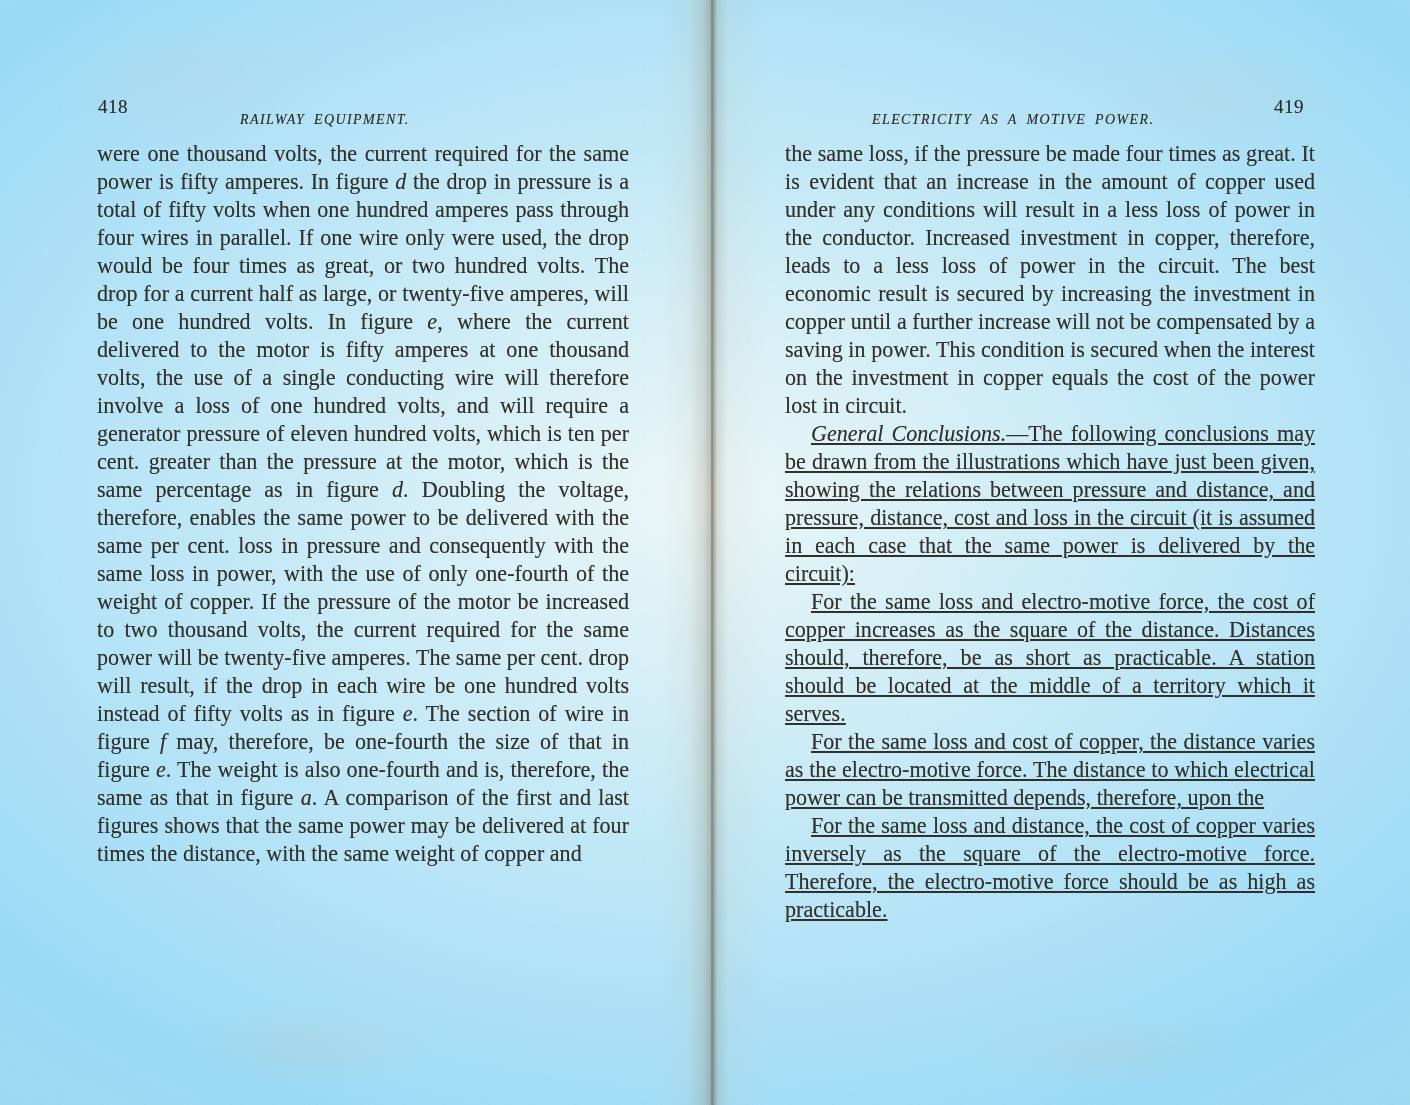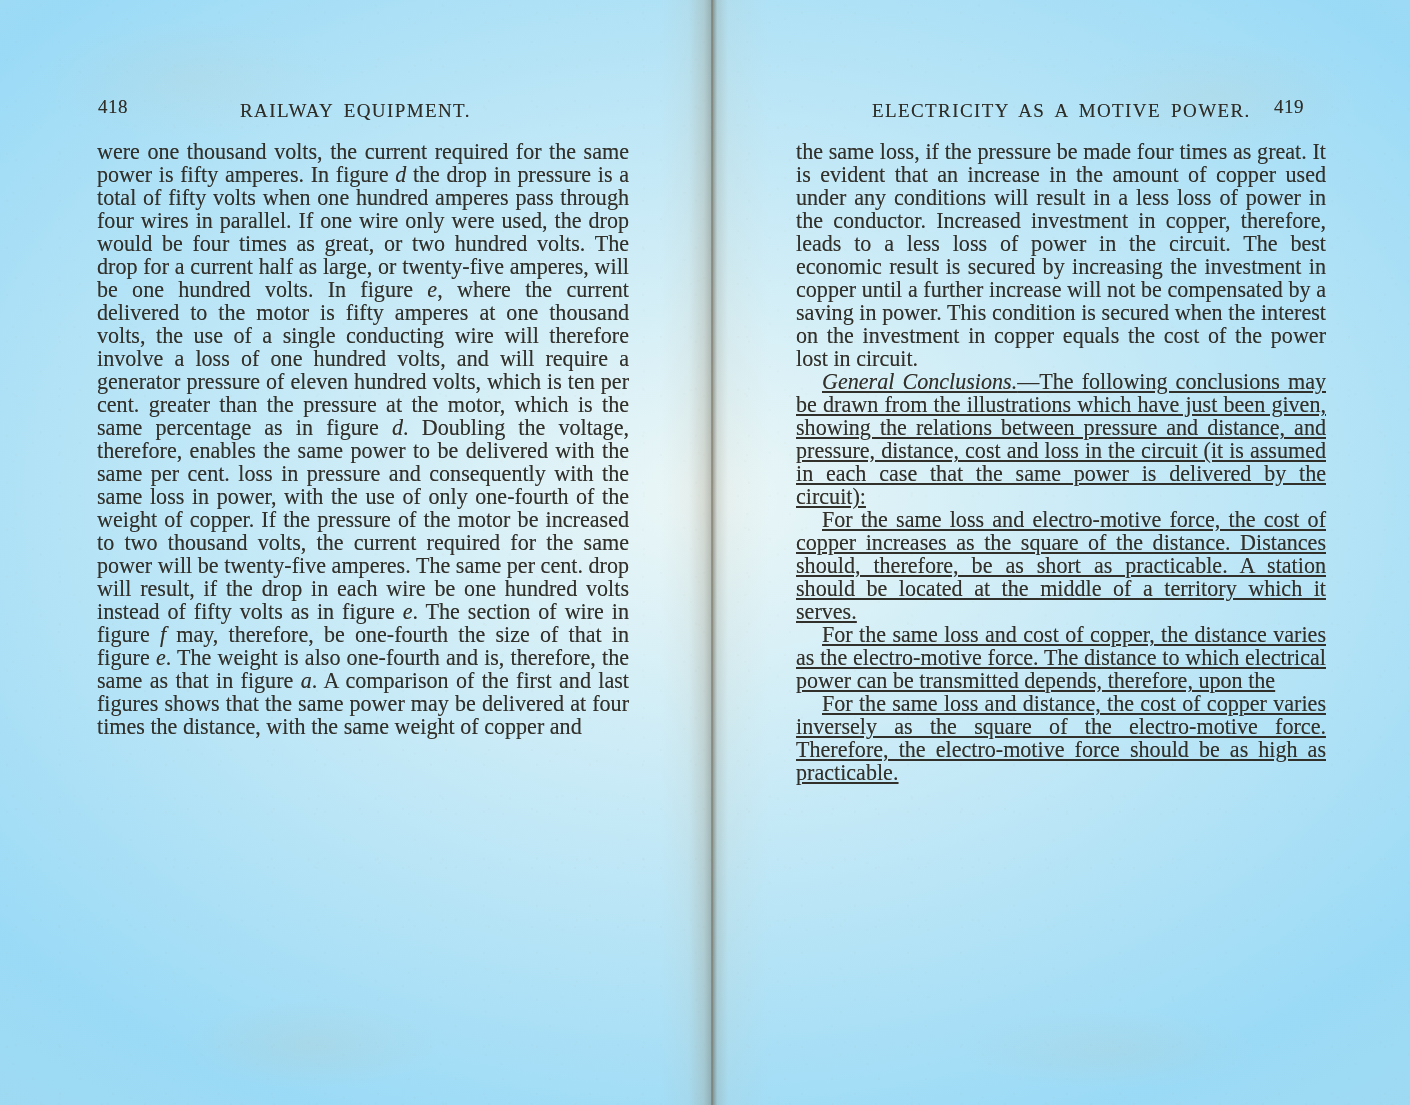--- a/index.html
+++ b/index.html
@@ -94,39 +94,40 @@
     position: absolute;
     top: 0;
     font-size: 19px;
     letter-spacing: 0.5px;
   }
   .folio-left  { left: 98px; }
   .folio-right { left: 562px; text-align: center; }
 
   .head-title {
     position: absolute;
-    top: 4px;
-    font-size: 19px;
+    top: 16px;
+    font-style: italic;
+    font-size: 14px;
     letter-spacing: 1.4px;
     word-spacing: 4px;
   }
   .title-left  { left: 240px; }
   .title-right { left: 160px; }
 
   .column {
     position: absolute;
     top: 140px;
     color: #32302a;
     font-size: 22.1px;
-    line-height: 23px;
+    line-height: 28px;
     text-align: justify;
     text-align-last: left;
   }
   .col-left  { left: 97px;  width: 532px; }
-  .col-right { left: 84px;  width: 530px; }
+  .col-right { left: 73px;  width: 530px; }
 
   .column p {
     margin: 0;
     text-indent: 0;
   }
   .column p.indent {
     text-indent: 26px;
     text-decoration: underline;
   }
   .column i,

